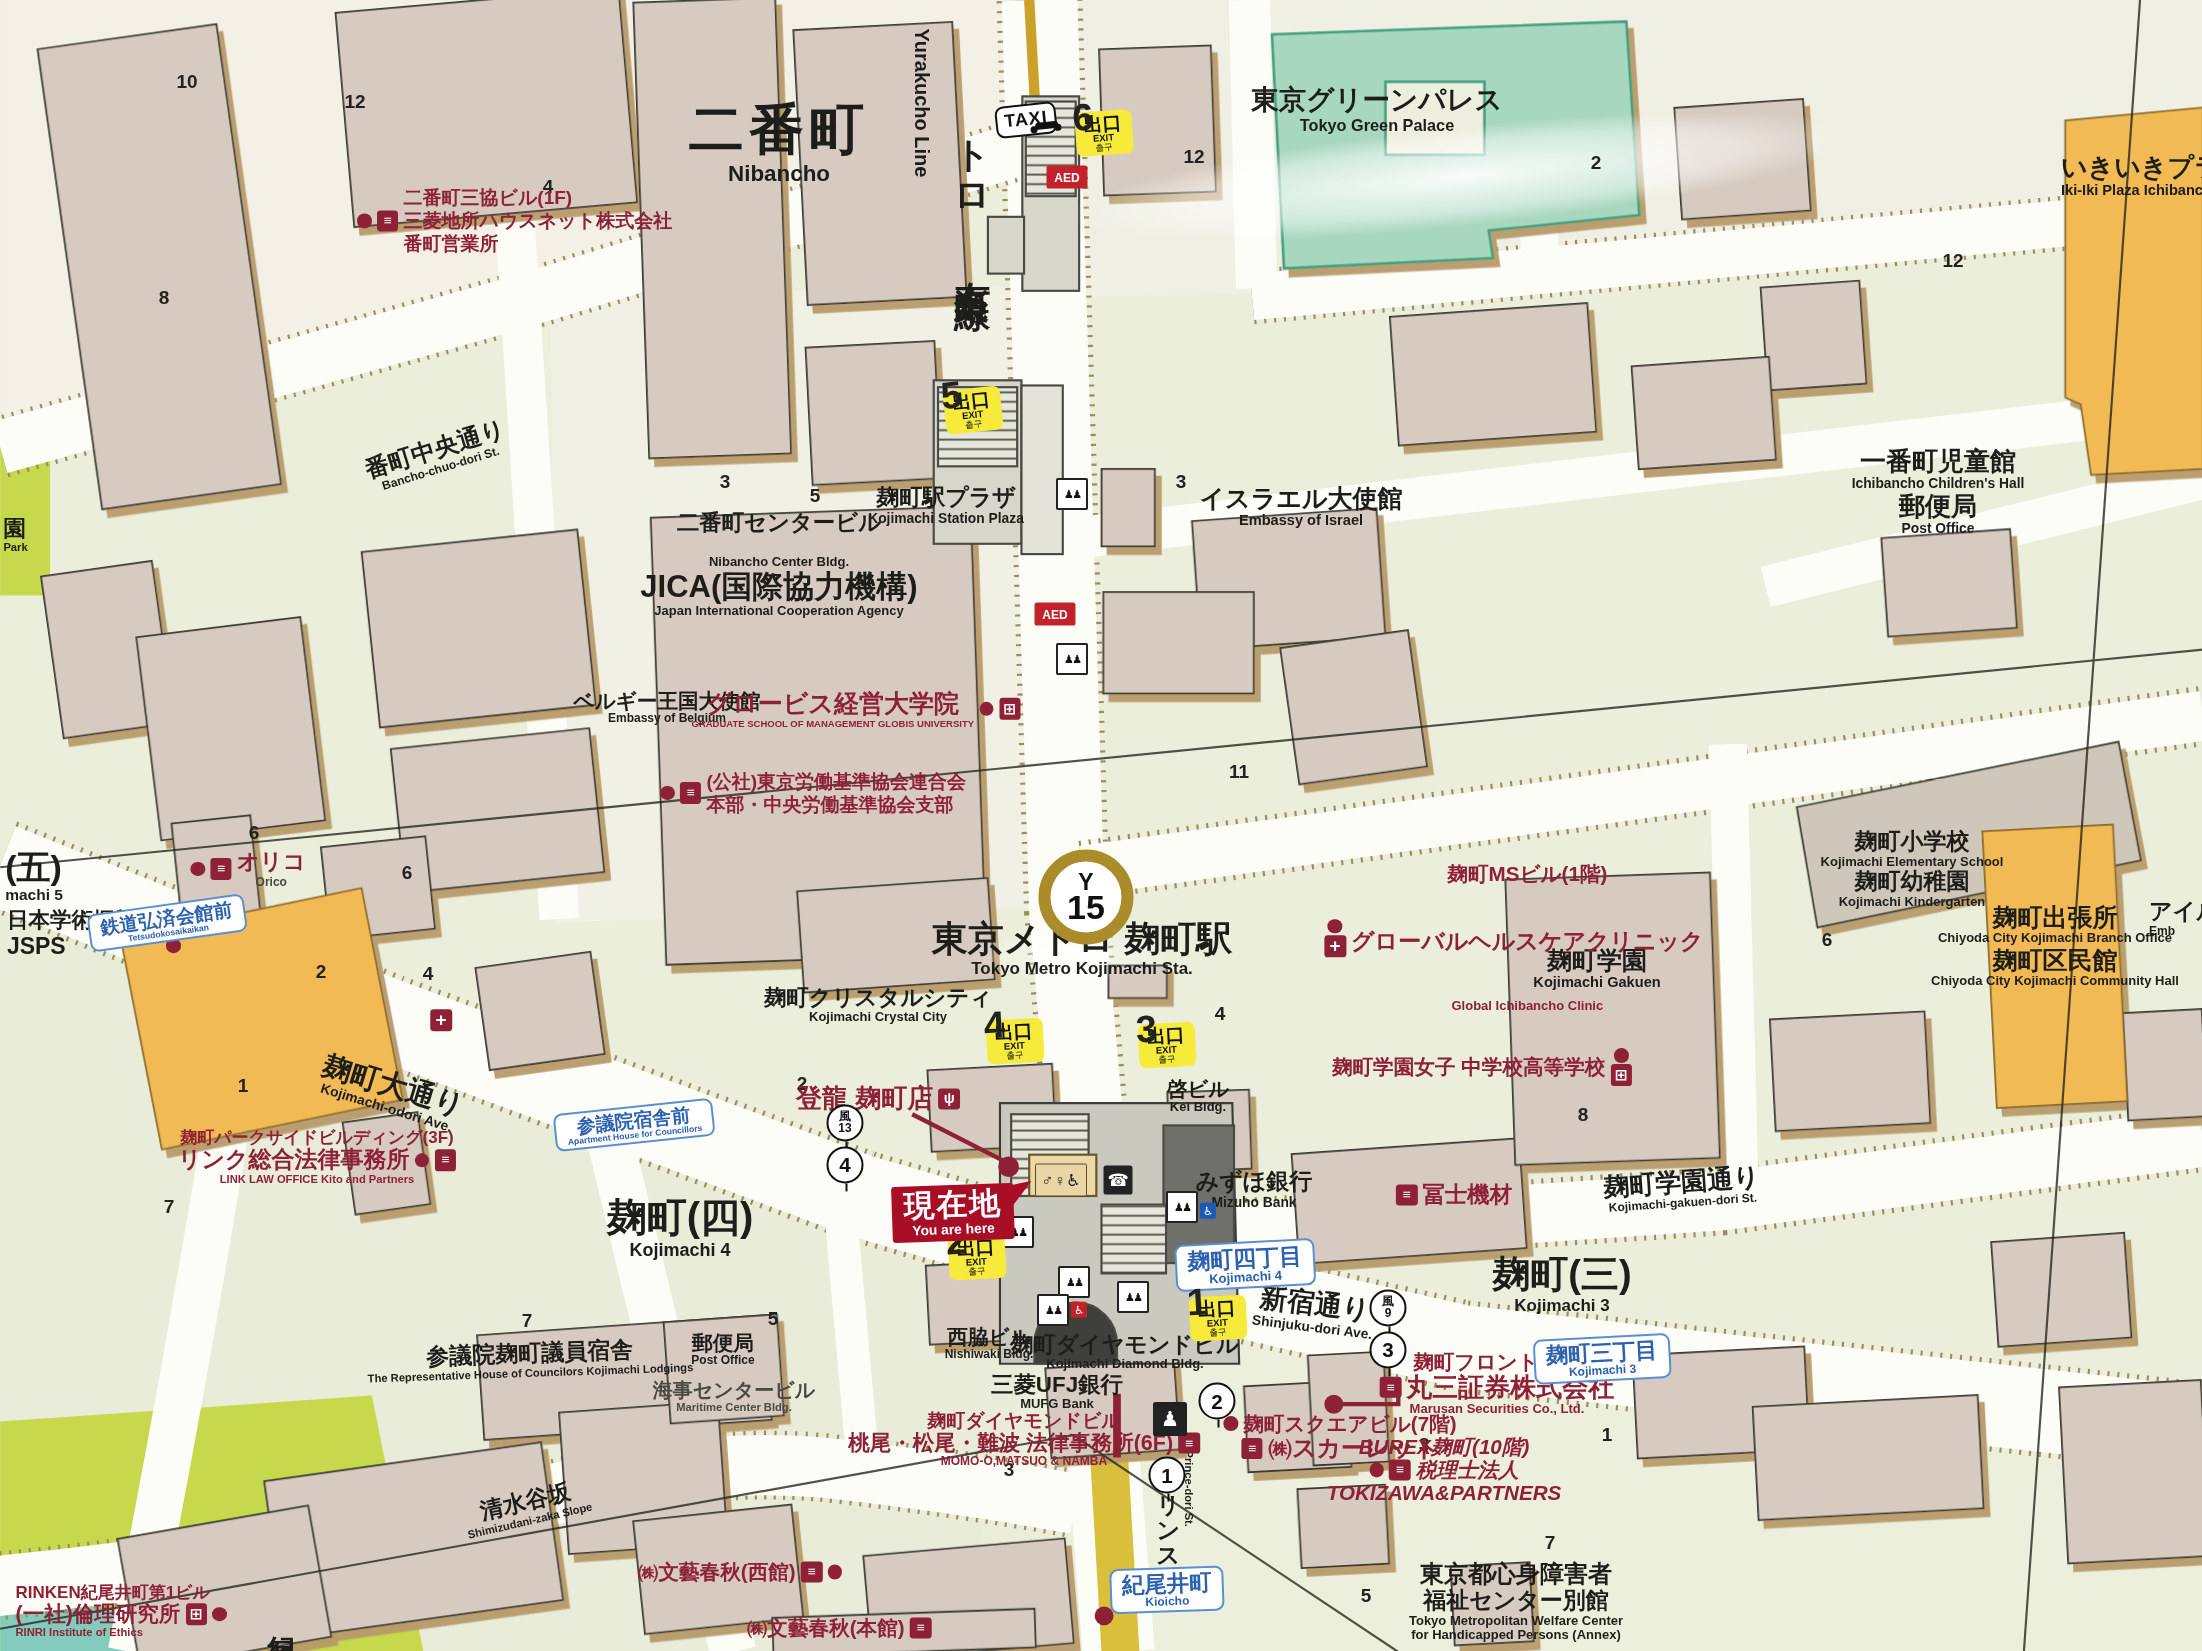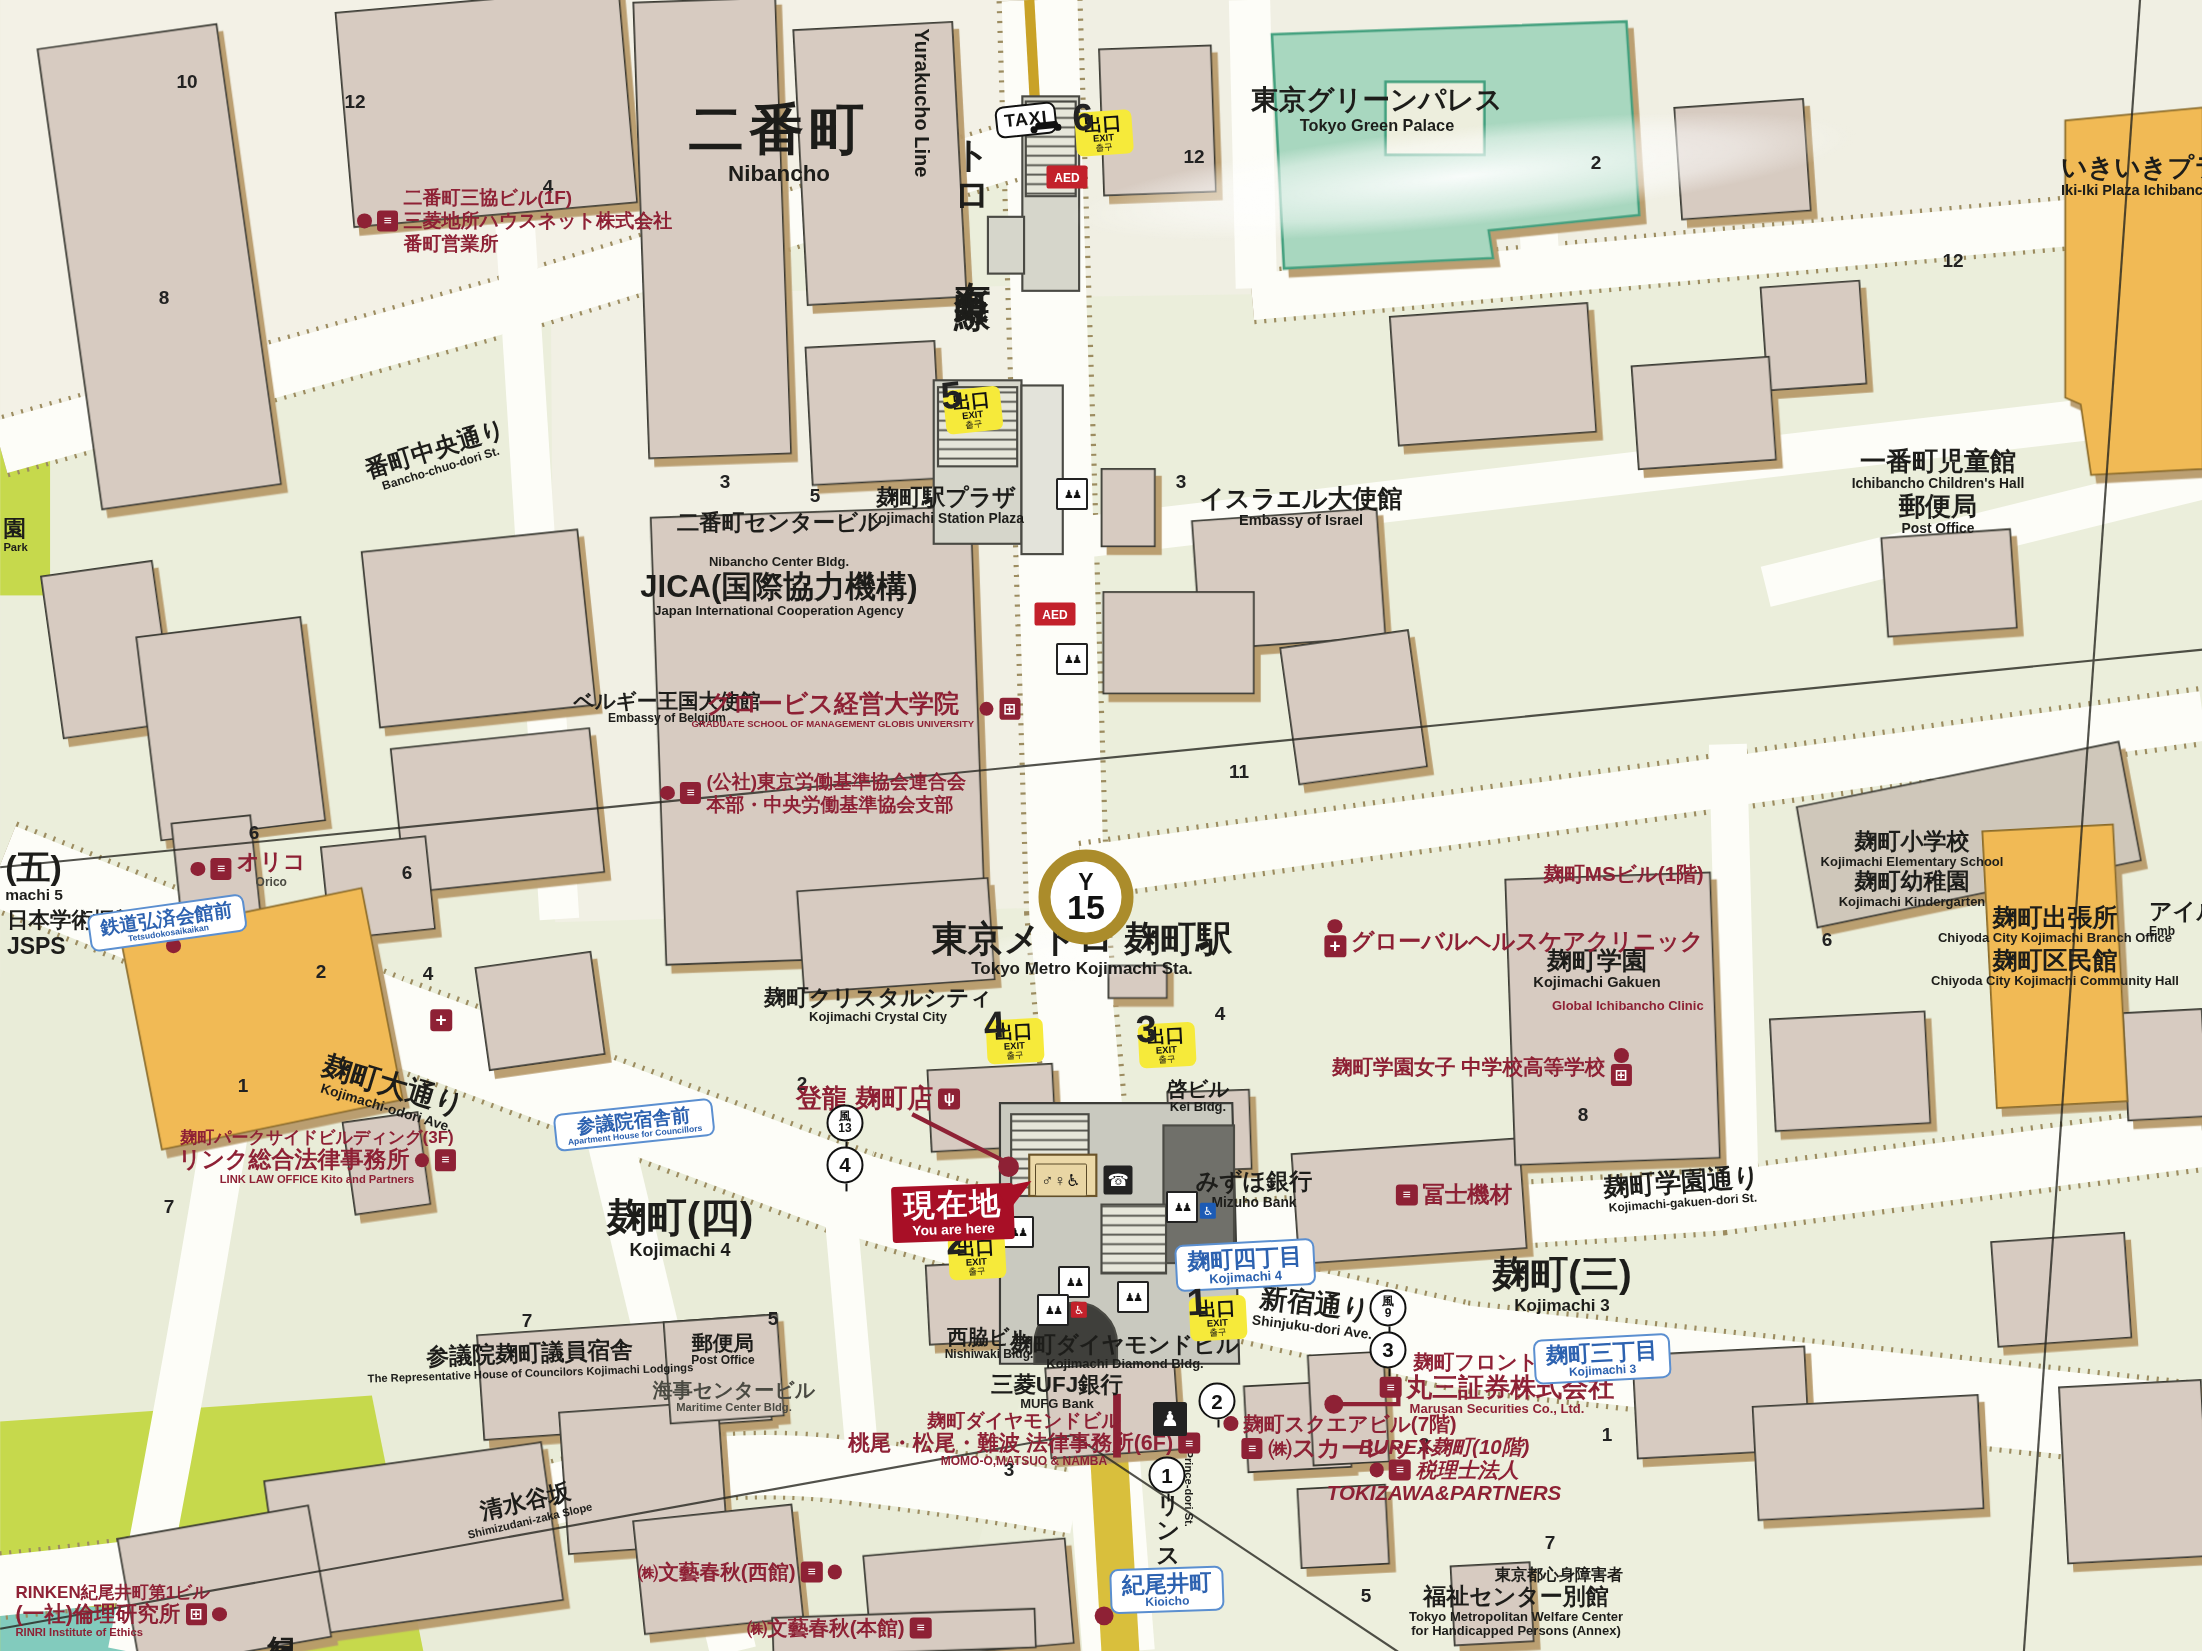--- a/index.html
+++ b/index.html
@@ -532,21 +532,21 @@
   </div>
 <div class="lbl" style="left:723px;top:1349px;">
   <span class="jp" style="font-size:20.6px;">郵便局</span>
   <span class="en" style="font-size:12px;">Post Office</span>
   </div>
 <div class="lbl gray" style="left:734px;top:1396px;">
   <span class="jp" style="font-size:20px;">海事センタービル</span>
   <span class="en" style="font-size:11.2px;">Maritime Center Bldg.</span>
   </div>
 <div class="lbl" style="left:1516px;top:1602px;">
-  <span class="jp" style="font-size:16px;text-align:right;">東京都心身障害者</span>
+  <span class="jp" style="font-size:24px;">東京都心身障害者</span>
   <span class="jp" style="font-size:23px;">福祉センター別館</span>
   <span class="en" style="font-size:13px;">Tokyo Metropolitan Welfare Center</span>
   <span class="en" style="font-size:13px;">for Handicapped Persons (Annex)</span>
   </div>
 
 <div class="lbl red laln" style="left:357px;top:221px;">
   <span class="row" style="justify-content:flex-end;">
     <span class="dot"></span>
     <span class="ic biz"></span>
     <span class="col" style="align-items:flex-start;">
@@ -601,21 +601,21 @@
     <span class="ic biz"></span>
     </span>
   <span class="en" style="font-size:11.2px;">LINK LAW OFFICE Kito and Partners</span>
   </div>
 <div class="lbl red" style="left:1514px;top:938px;">
   <span class="row">
     <span class="col">
         <span class="dot"></span>
       <span class="ic clinic"></span>
       </span>
-    <span class="col" style="align-items:flex-end;gap:44px;">
+    <span class="col" style="align-items:center;gap:44px;">
       <span class="jp" style="font-size:20.6px;">麹町MSビル(1階)</span>
       <span class="jp" style="font-size:23px;">グローバルヘルスケアクリニック</span>
       <span class="en" style="font-size:13px;">Global Ichibancho Clinic</span>
       </span>
     </span>
   </div>
 <div class="lbl red" style="left:1482px;top:1067px;">
   <span class="row">
     <span class="jp" style="font-size:20.6px;">麹町学園女子 中学校高等学校</span>
     <span class="col">

